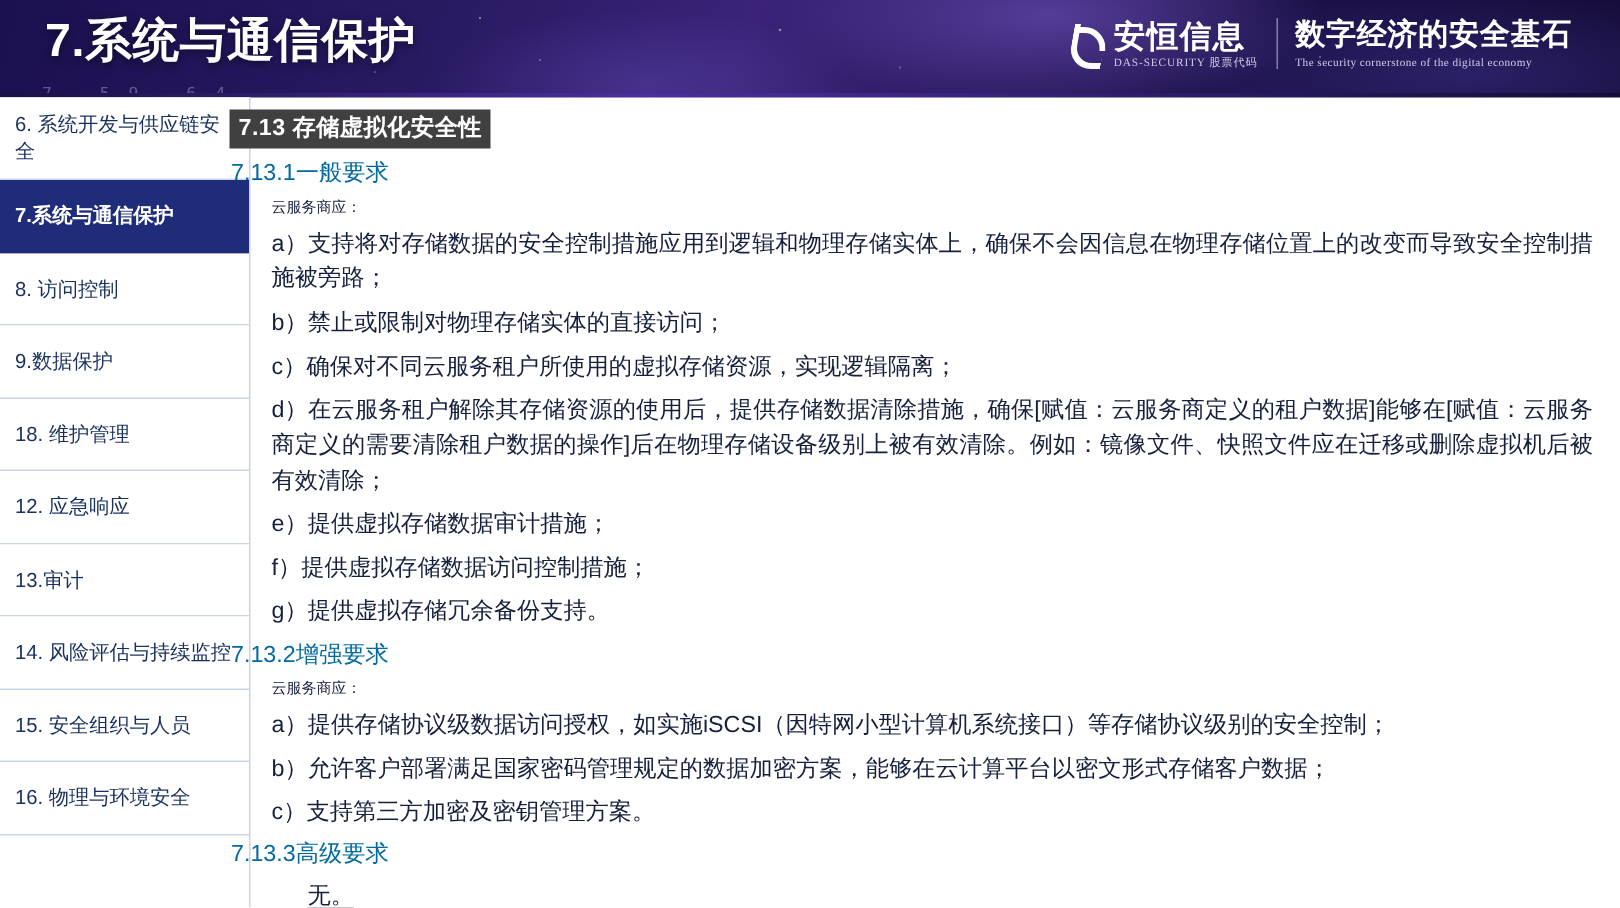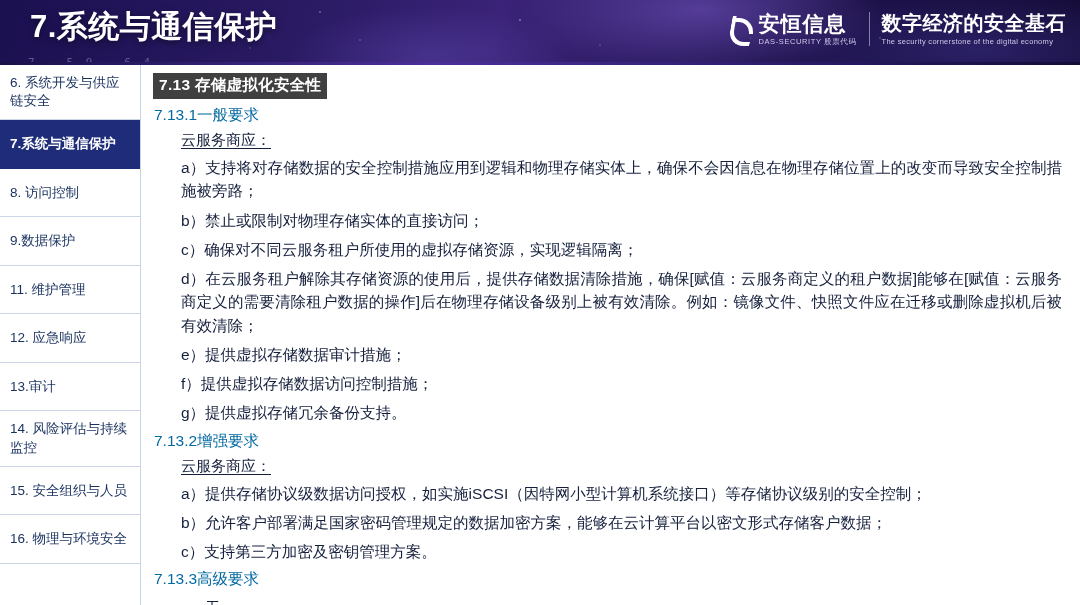--- a/index.html
+++ b/index.html
@@ -48,22 +48,22 @@
     text-shadow: 0 2px 6px rgba(0,0,0,0.5);
   }
   .header-ghost {
     position: absolute; left: 28px; top: 56px;
     color: rgba(180,175,215,0.45);
     font-size: 11px;
     letter-spacing: 3px;
     font-family: "DejaVu Sans Mono", monospace;
   }
   .brand {
-    position: absolute; right: 14px; top: 12px;
-    display: flex; align-items: center; gap: 12px;
+    position: absolute; right: 32px; top: 12px;
+    display: flex; align-items: center; gap: 12px; font-family: Liberation Serif, serif;
   }
   .brand-mark {
     display: flex; align-items: center; gap: 7px;
   }
   .brand-swoosh {
     width: 26px; height: 30px;
     position: relative;
   }
   .brand-swoosh::before {
     content: "";
@@ -95,21 +95,21 @@
 
   .header-rule {
     position: absolute; left: 0; top: 62px;
     width: 1080px; height: 3px;
     background: linear-gradient(90deg, #1a1048, #4b2f9a 40%, #2e1d6d 70%, #150d38);
   }
 
   
   .sidebar {
     position: absolute; left: 0; top: 65px;
-    width: 141px; height: 540px;
+    width: 167px; height: 540px;
     background: #ffffff;
     border-right: 1px solid #c9d3e6;
   }
   .nav-item {
     position: relative;
     min-height: 48.5px;
     padding: 9px 8px 9px 10px;
     font-size: 13.5px;
     color: #18305e;
     line-height: 1.35;
@@ -139,23 +139,22 @@
     font-weight: bold;
     padding: 2px 6px 3px 6px;
     letter-spacing: 0.3px;
   }
   .sub-head {
     font-size: 15.5px;
     color: #0369a1;
     margin: 6px 0 2px 1px;
   }
   .role-line {
-    font-size: 15px;
+    font-size: 10px;
     margin: 5px 0 2px 28px;
-    text-decoration: underline;
     text-underline-offset: 3px;
   }
   .item {
     font-size: 15.5px;
     line-height: 1.5;
     margin: 6px 0 0 28px;
     text-align: justify;
   }
   .item.none { margin-left: 52px; text-decoration: underline; text-underline-offset: 3px; }
 </style>
@@ -192,21 +191,21 @@
     <div class="nav-item active">
         <span>7.系统与通信保护</span>
       </div>
     <div class="nav-item">
         <span>8. 访问控制</span>
       </div>
     <div class="nav-item">
         <span>9.数据保护</span>
       </div>
     <div class="nav-item">
-        <span>11. 维护管理</span>
+        <span>18. 维护管理</span>
       </div>
     <div class="nav-item">
         <span>12. 应急响应</span>
       </div>
     <div class="nav-item">
         <span>13.审计</span>
       </div>
     <div class="nav-item">
         <span>14. 风险评估与持续监控</span>
       </div>

